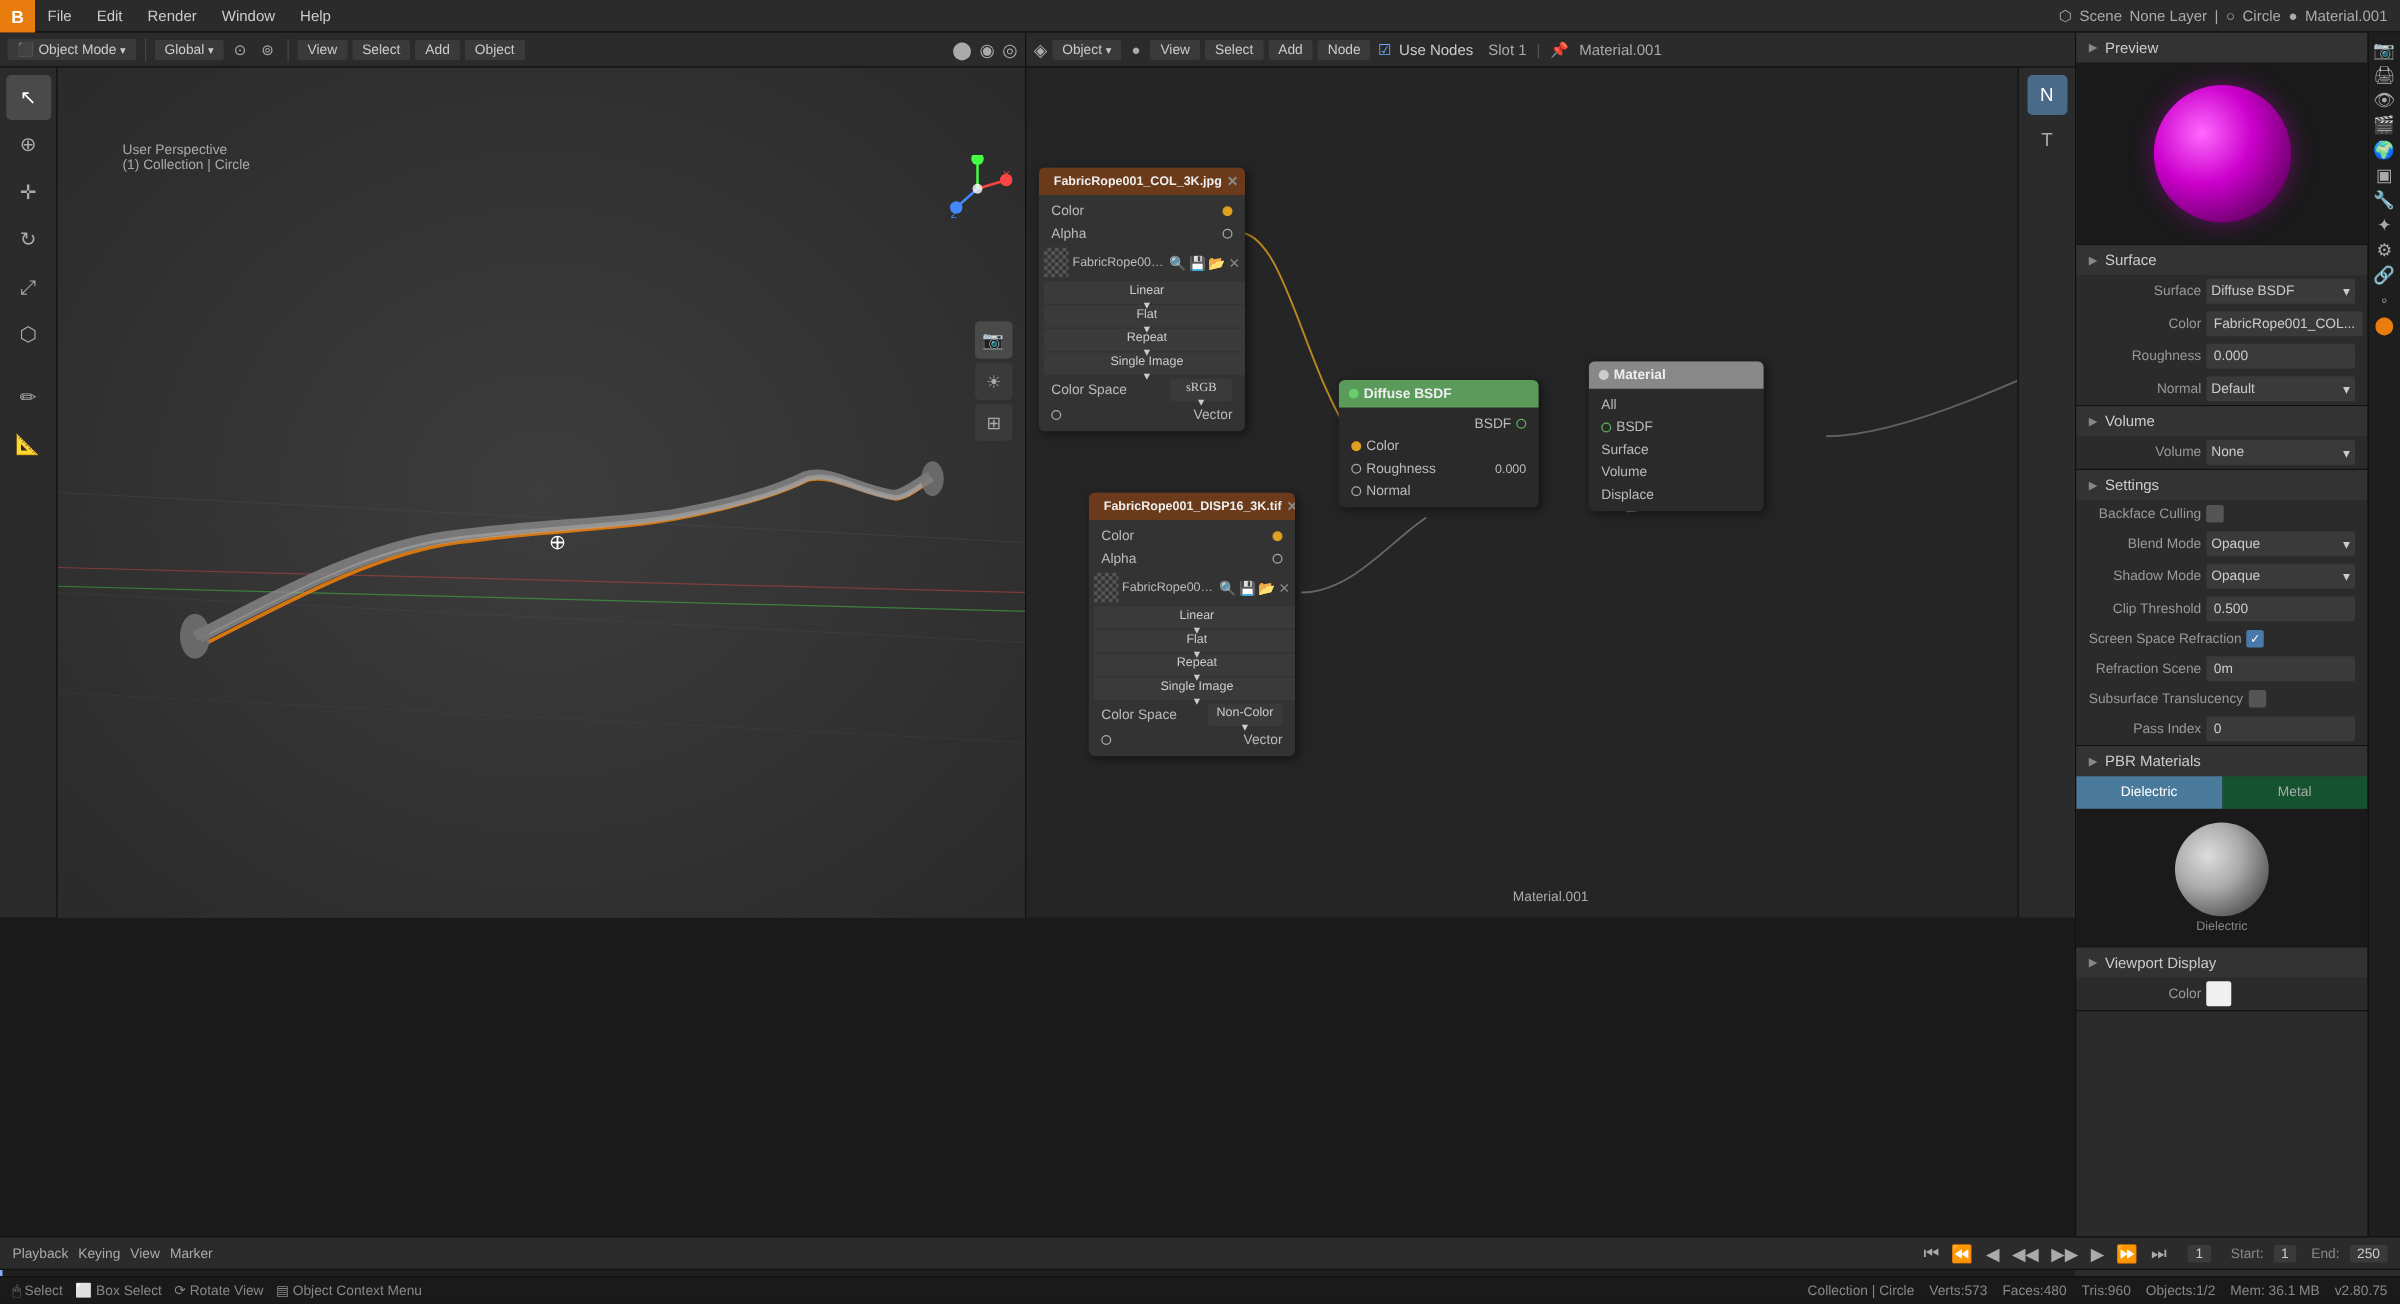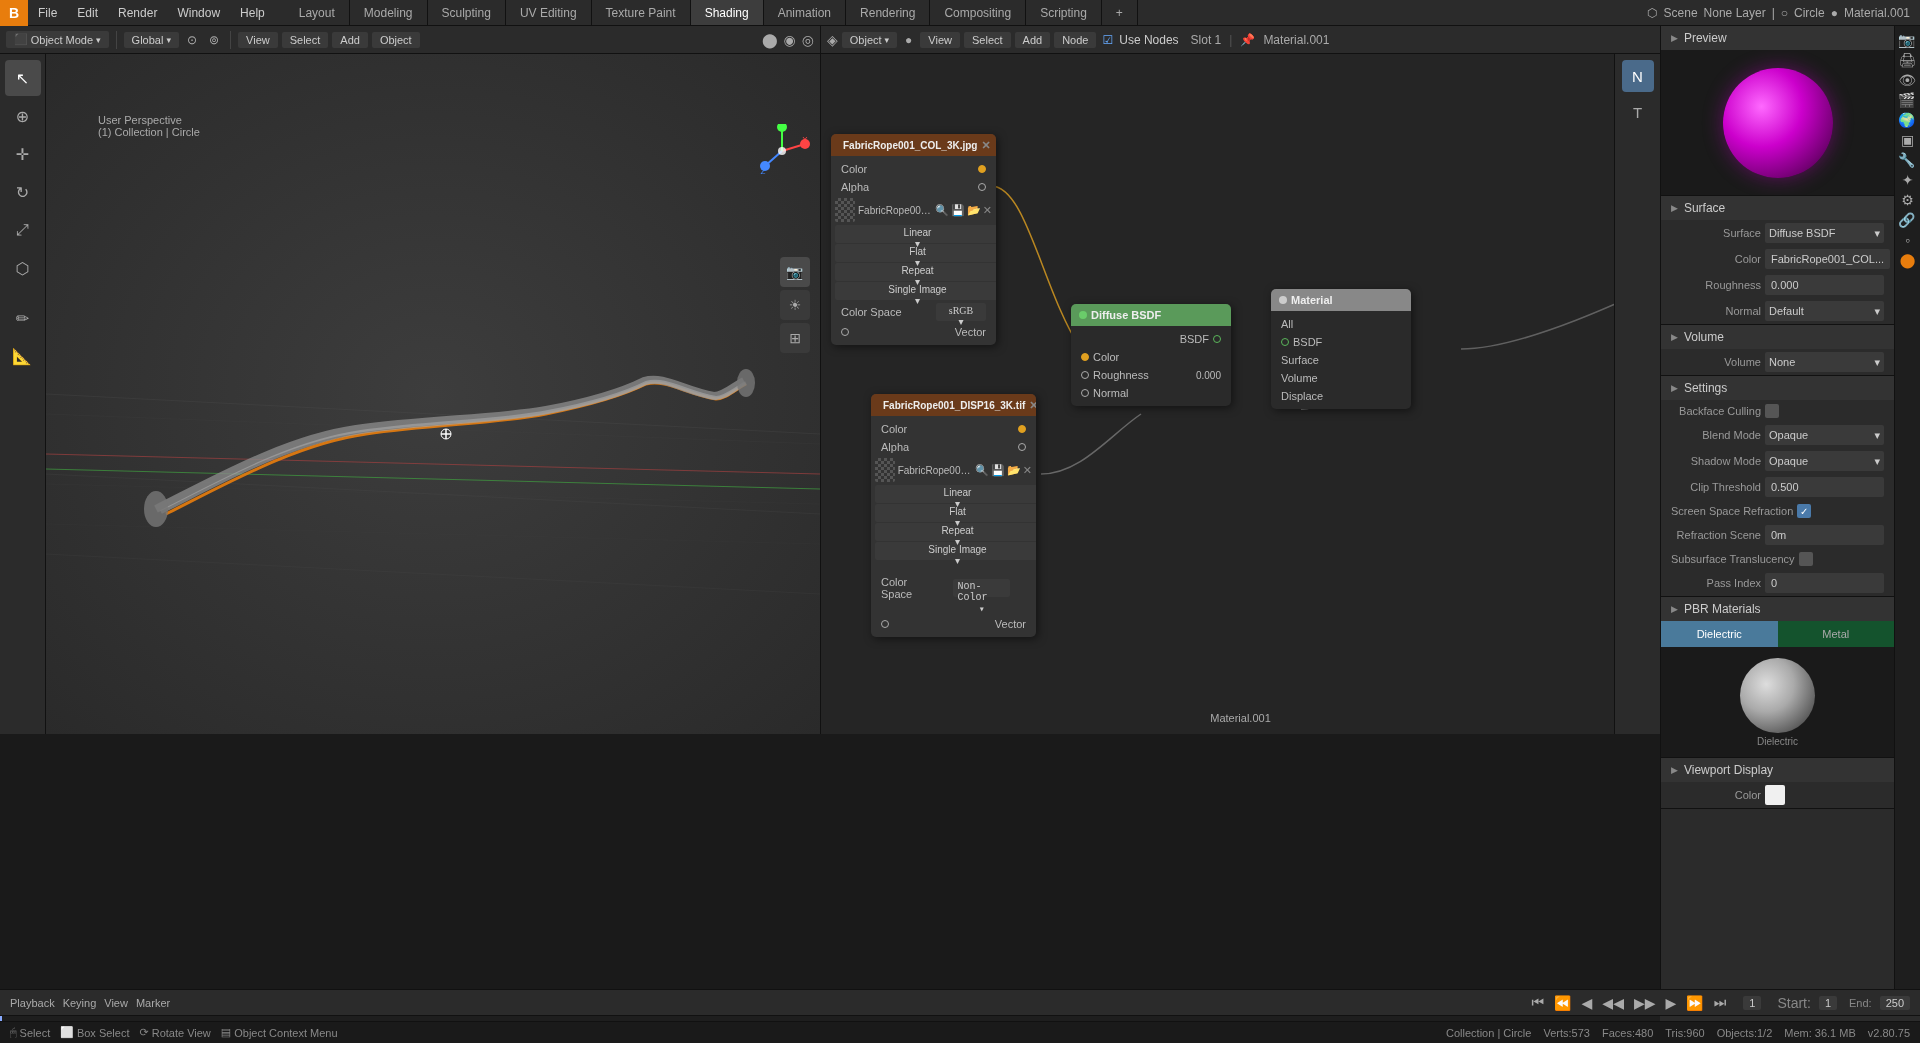--- a/index.html
+++ b/index.html
@@ -644,33 +644,20 @@
 <body>
 
 <div class="top-bar">
   <div class="top-bar-logo">B</div>
   <div class="top-bar-menu">
     <div class="top-bar-menu-item">File</div>
     <div class="top-bar-menu-item">Edit</div>
     <div class="top-bar-menu-item">Render</div>
     <div class="top-bar-menu-item">Window</div>
     <div class="top-bar-menu-item">Help</div>
-  </div>
-  <div class="top-bar-tabs">
-    <div class="top-bar-tab">Layout</div>
-    <div class="top-bar-tab">Modeling</div>
-    <div class="top-bar-tab">Sculpting</div>
-    <div class="top-bar-tab">UV Editing</div>
-    <div class="top-bar-tab">Texture Paint</div>
-    <div class="top-bar-tab active">Shading</div>
-    <div class="top-bar-tab">Animation</div>
-    <div class="top-bar-tab">Rendering</div>
-    <div class="top-bar-tab">Compositing</div>
-    <div class="top-bar-tab">Scripting</div>
-    <div class="top-bar-tab">+</div>
   </div>
   <div class="top-bar-right">
     <span>⬡</span>
     <span>Scene</span>
     <span>None Layer</span>
     <span>|</span>
     <span>○</span>
     <span>Circle</span>
     <span>●</span>
     <span>Material.001</span>
@@ -890,21 +877,21 @@
       <div class="node-select">
         <span>Repeat</span>
           <span>▾</span>
       </div>
       <div class="node-select">
         <span>Single Image</span>
           <span>▾</span>
       </div>
       <div class="node-row">
         <span>Color Space</span>
-        <div class="node-select" style="width:60px;margin:16px;font-family:Liberation Mono, monospace;">
+        <div class="node-select" style="width:60px;margin:0;">
           <span>Non-Color</span>
             <span>▾</span>
         </div>
       </div>
       <div class="node-row">
         <span class="node-socket grey"></span>
         <span>Vector</span>
       </div>
     </div>
   </div>
@@ -1149,21 +1136,21 @@
       <span class="timeline-btn">◀◀</span>
       <span class="timeline-btn">▶▶</span>
       <span class="timeline-btn">▶</span>
       <span class="timeline-btn">⏩</span>
       <span class="timeline-btn">⏭</span>
     </div>
 
     <div style="margin-left:6px;background:#3a3a3a;border-radius:2px;padding:1px 6px;font-size:11px;color:#ccc;">
       <span>1</span>
     </div>
-    <span style="font-size:14px;color:#888;margin-left:8px;">Start:</span>
+    <span style="font-size:11px;color:#888;margin-left:8px;">Start:</span>
     <div style="background:#3a3a3a;border-radius:2px;padding:1px 6px;font-size:11px;color:#ccc;">
       <span>1</span>
     </div>
     <span style="font-size:11px;color:#888;margin-left:4px;">End:</span>
     <div style="background:#3a3a3a;border-radius:2px;padding:1px 6px;font-size:11px;color:#ccc;">
       <span>250</span>
     </div>
   </div>
 
   <div style="height:16px;background:#1e1e1e;position:relative;overflow:hidden;margin-right:260px;">

